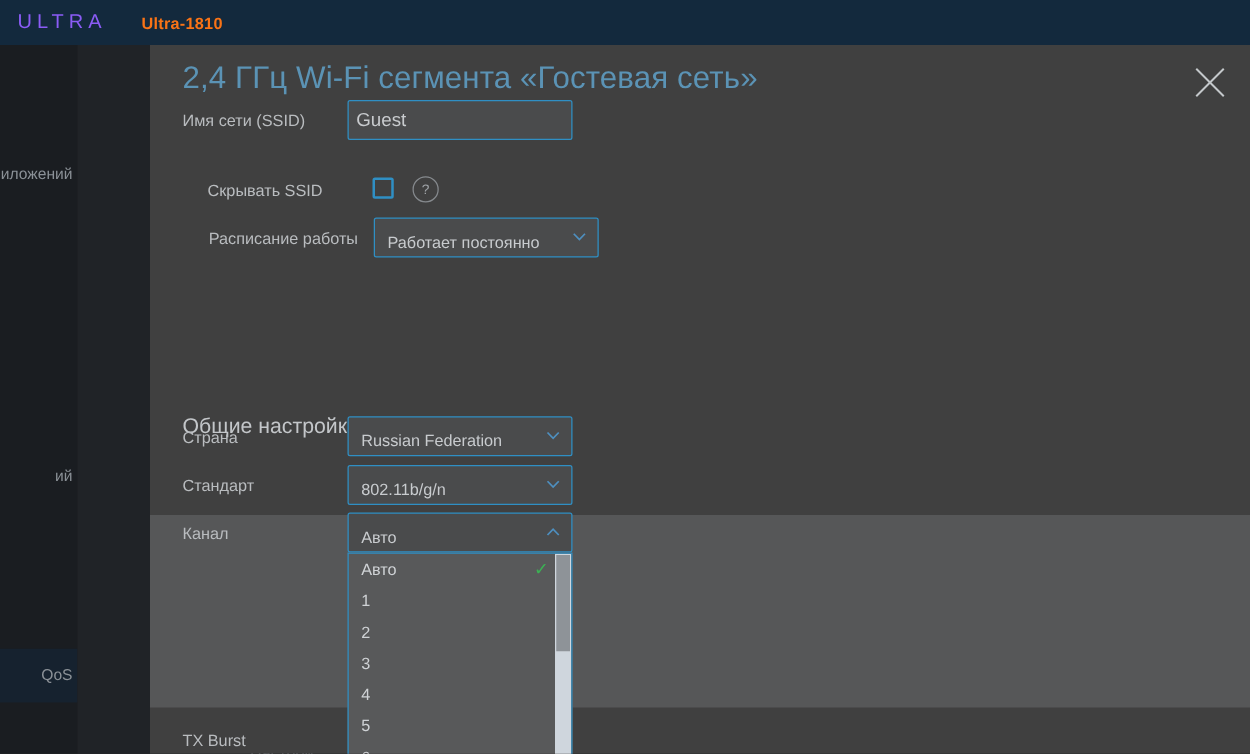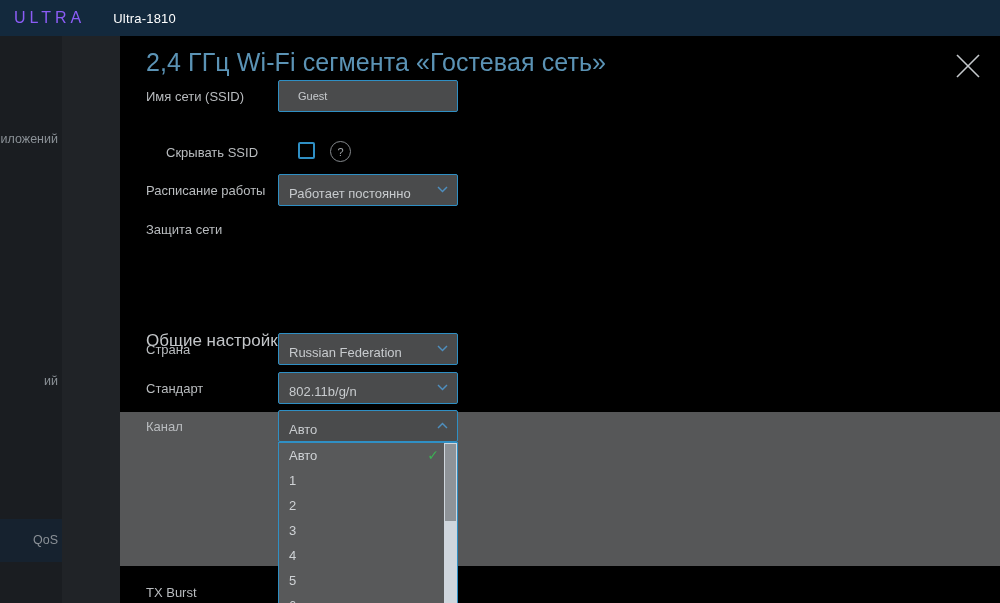--- a/index.html
+++ b/index.html
@@ -15,21 +15,21 @@
     position:absolute;left:0;top:0;width:1000px;height:36px;
     background:#13293d;display:flex;align-items:center;
     box-sizing:border-box;padding-left:14px;z-index:5;
   }
   #brand-logo{
     font-size:16px;letter-spacing:4px;color:#8b5cf6;
     font-weight:400;font-family:Liberation Sans, sans-serif;
     line-height:1;
   }
   #device-name{
-    margin-left:28px;font-size:13px;color:#ffffff;letter-spacing:.2px;
+    margin-left:28px;font-size:13px;color:#f97316;letter-spacing:.2px;font-weight:bold;
   }
 
   
   #bg-layer{position:absolute;left:0;top:36px;width:1000px;height:567px;z-index:1;}
   #bg-sidebar{
     position:absolute;left:0;top:0;width:62px;height:567px;background:#1a1d21;
   }
   #bg-sidebar-2{
     position:absolute;left:62px;top:0;width:58px;height:567px;background:#202327;
   }
@@ -59,21 +59,21 @@
   }
   .bg-toggle::before{
     content:"";position:absolute;left:1px;top:1px;width:20px;height:20px;
     border-radius:50%;background:#121314;
   }
   .bg-rule{position:absolute;height:1px;background:#45484b;}
 
   
   #modal{
     position:absolute;left:120px;top:36px;width:880px;height:567px;
-    background:#000000;z-index:10;
+    background:#404040;z-index:10;
   }
   #modal-title{
     position:absolute;left:26px;top:12px;font-size:25px;color:#5b93b5;
     letter-spacing:.1px;white-space:nowrap;
   }
   #close-btn{
     position:absolute;right:12px;top:10px;width:40px;height:40px;
     display:flex;align-items:center;justify-content:center;cursor:pointer;
   }
   #close-btn svg{display:block;}
@@ -84,21 +84,21 @@
     position:absolute;left:0;top:0;height:34px;line-height:34px;
     font-size:13px;color:#b9bcbf;white-space:nowrap;
   }
   .lbl.wrap{line-height:16px;top:2px;white-space:normal;width:120px;}
 
   .ctrl{position:absolute;left:132px;top:0;}
 
   .text-input{
     width:180px;height:32px;box-sizing:border-box;
     background:#4a4b4c;border:1px solid #2f8fc4;border-radius:2px;
-    color:#c8cbce;font-size:11px;padding:0 19px;
+    color:#c8cbce;font-size:15px;padding:0 6px;
     font-family:"Liberation Sans",sans-serif;outline:none;
   }
 
   .select-box{
     position:relative;width:180px;height:32px;box-sizing:border-box;
     background:#4a4b4c;border:1px solid #2f8fc4;border-radius:2px;
     color:#c8cbce;font-size:13px;line-height:30px;padding:4px 10px;
     cursor:pointer;
   }
   .chev{
@@ -204,36 +204,35 @@
   </div>
 
   <div class="row" style="top:100px;margin-left:20px;">
     <div class="lbl">Скрывать SSID</div>
     <div class="ctrl" style="width:60px;">
       <div class="cbx"></div>
       <div class="help-ic">?</div>
     </div>
   </div>
 
-  <div class="row" style="top:138px;">
+  <div class="row" style="top:138px;margin-left:21px;">
     <div class="lbl">Расписание работы</div>
     <div class="ctrl">
       <div class="select-box">
         <span>Работает постоянно</span>
         <span class="chev">
           <svg width="11" height="7" viewBox="0 0 11 7">
               <polyline points="1,1 5.5,5.6 10,1" fill="none" stroke="#4e8fbf" stroke-width="1.4"></polyline>
             </svg>
         </span>
       </div>
     </div>
   </div>
 
   <div class="row" style="top:177px;">
-    <div class="lbl">Защита сети</div>
   </div>
 
 
   <div id="section-title">Общие настройки Wi-Fi 2,4 ГГц</div>
 
   <div class="row" style="top:297px;">
     <div class="lbl">Страна</div>
     <div class="ctrl">
       <div class="select-box">
         <span>Russian Federation</span>

